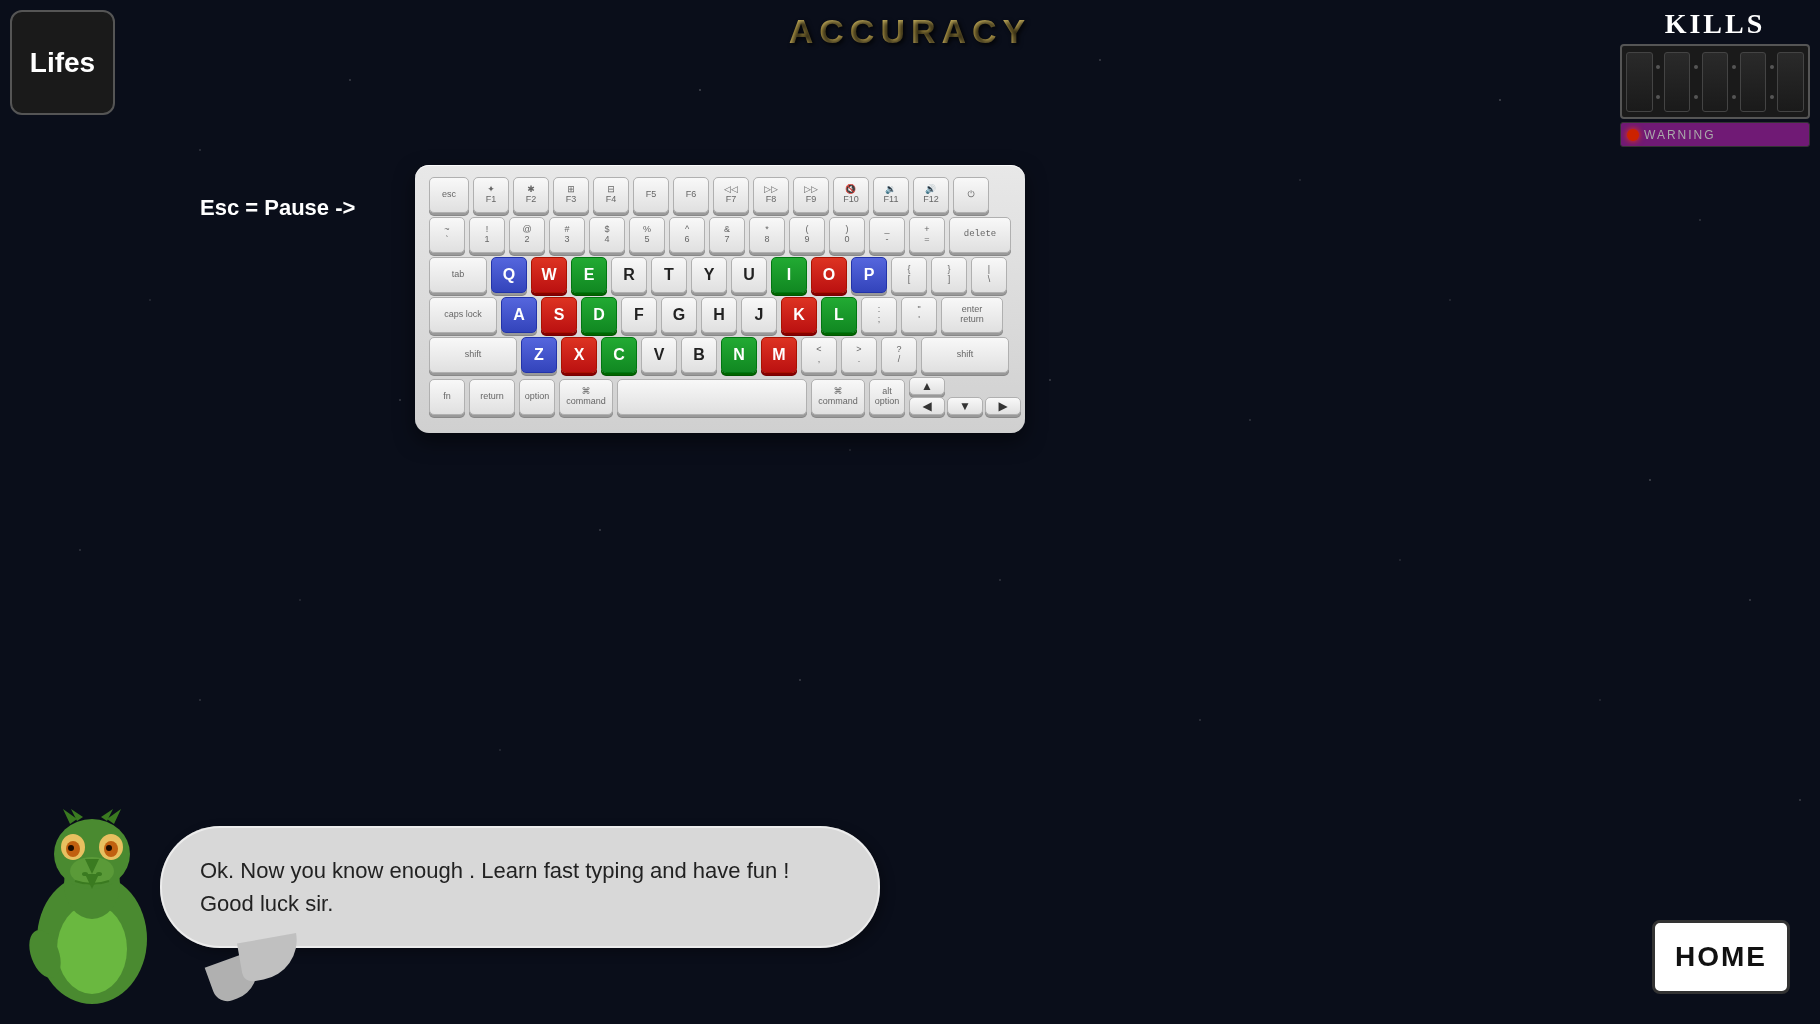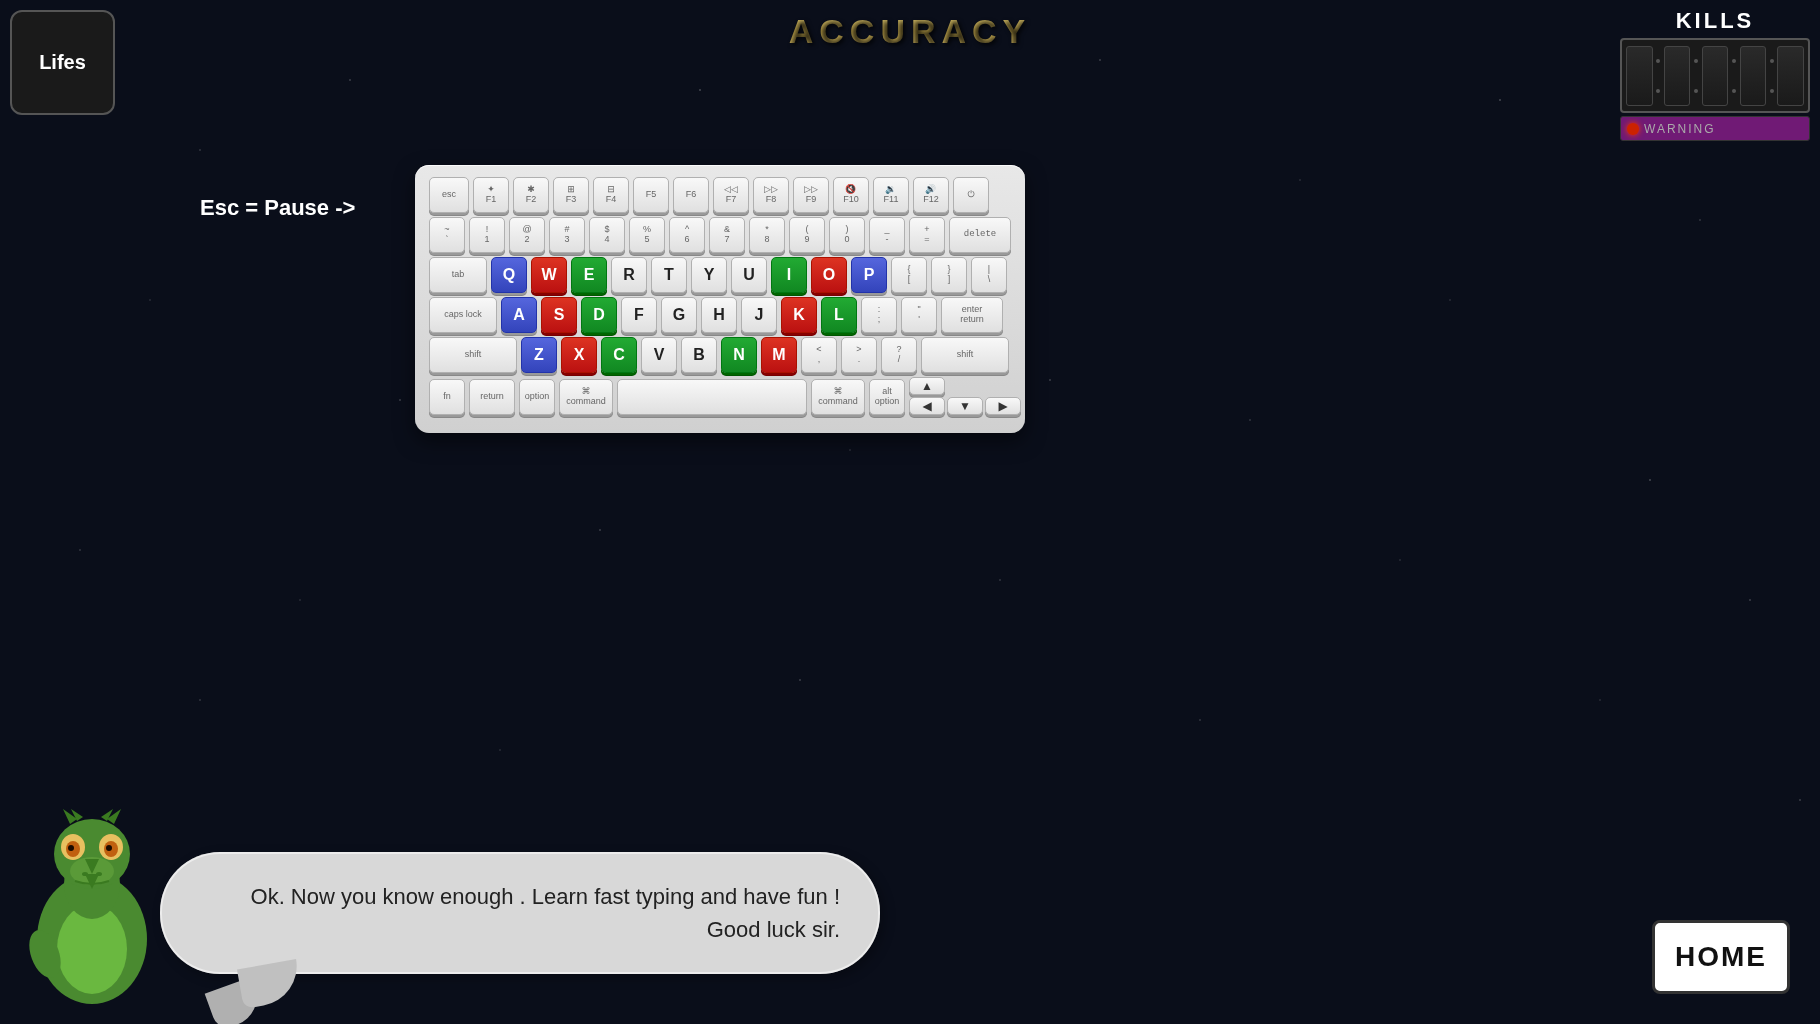--- a/index.html
+++ b/index.html
@@ -62,21 +62,21 @@
       background: #1a1a1a;
       border: 2px solid #555;
       border-radius: 12px;
       display: flex;
       align-items: center;
       justify-content: center;
       z-index: 10;
     }
     .lifes-label {
       color: white;
-      font-size: 20px;
+      font-size: 28px;
       font-weight: bold;
       text-align: right;
     }
 
     
     .accuracy-title {
       position: absolute;
       top: 12px;
       left: 50%;
       transform: translateX(-50%);
@@ -97,25 +97,26 @@
     
     .kills-section {
       position: absolute;
       top: 8px;
       right: 10px;
       z-index: 10;
       text-align: center;
     }
     .kills-label {
       color: white;
-      font-size: 22px;
+      font-size: 28px;
       font-weight: bold;
       letter-spacing: 3px;
       text-align: center;
       margin-bottom: 4px;
+      font-family: Liberation Serif, serif;
     }
     .kills-counter {
       width: 190px;
       height: 75px;
       background: #1a1a1a;
       border: 2px solid #555;
       border-radius: 4px;
       display: flex;
       align-items: center;
       justify-content: center;
@@ -267,24 +268,23 @@
     .key-enter { width: 62px; font-size: 9px; }
     .key-fn-bottom { width: 36px; font-size: 8px; }
     .key-control { width: 46px; font-size: 8px; }
     .key-option { width: 24px; font-size: 8px; }
     .key-command { width: 54px; font-size: 8px; }
     .key-space { width: 190px; }
 
     
     .dialog-container {
       position: absolute;
-      bottom: 50px;
+      bottom: 76px;
       left: 160px;
       z-index: 10;
-      text-align: right;
     }
     .dialog-bubble {
       background: #d8d8d8;
       border-radius: 60px;
       padding: 28px 40px;
       max-width: 720px;
       min-height: 120px;
       display: flex;
       align-items: center;
       position: relative;

